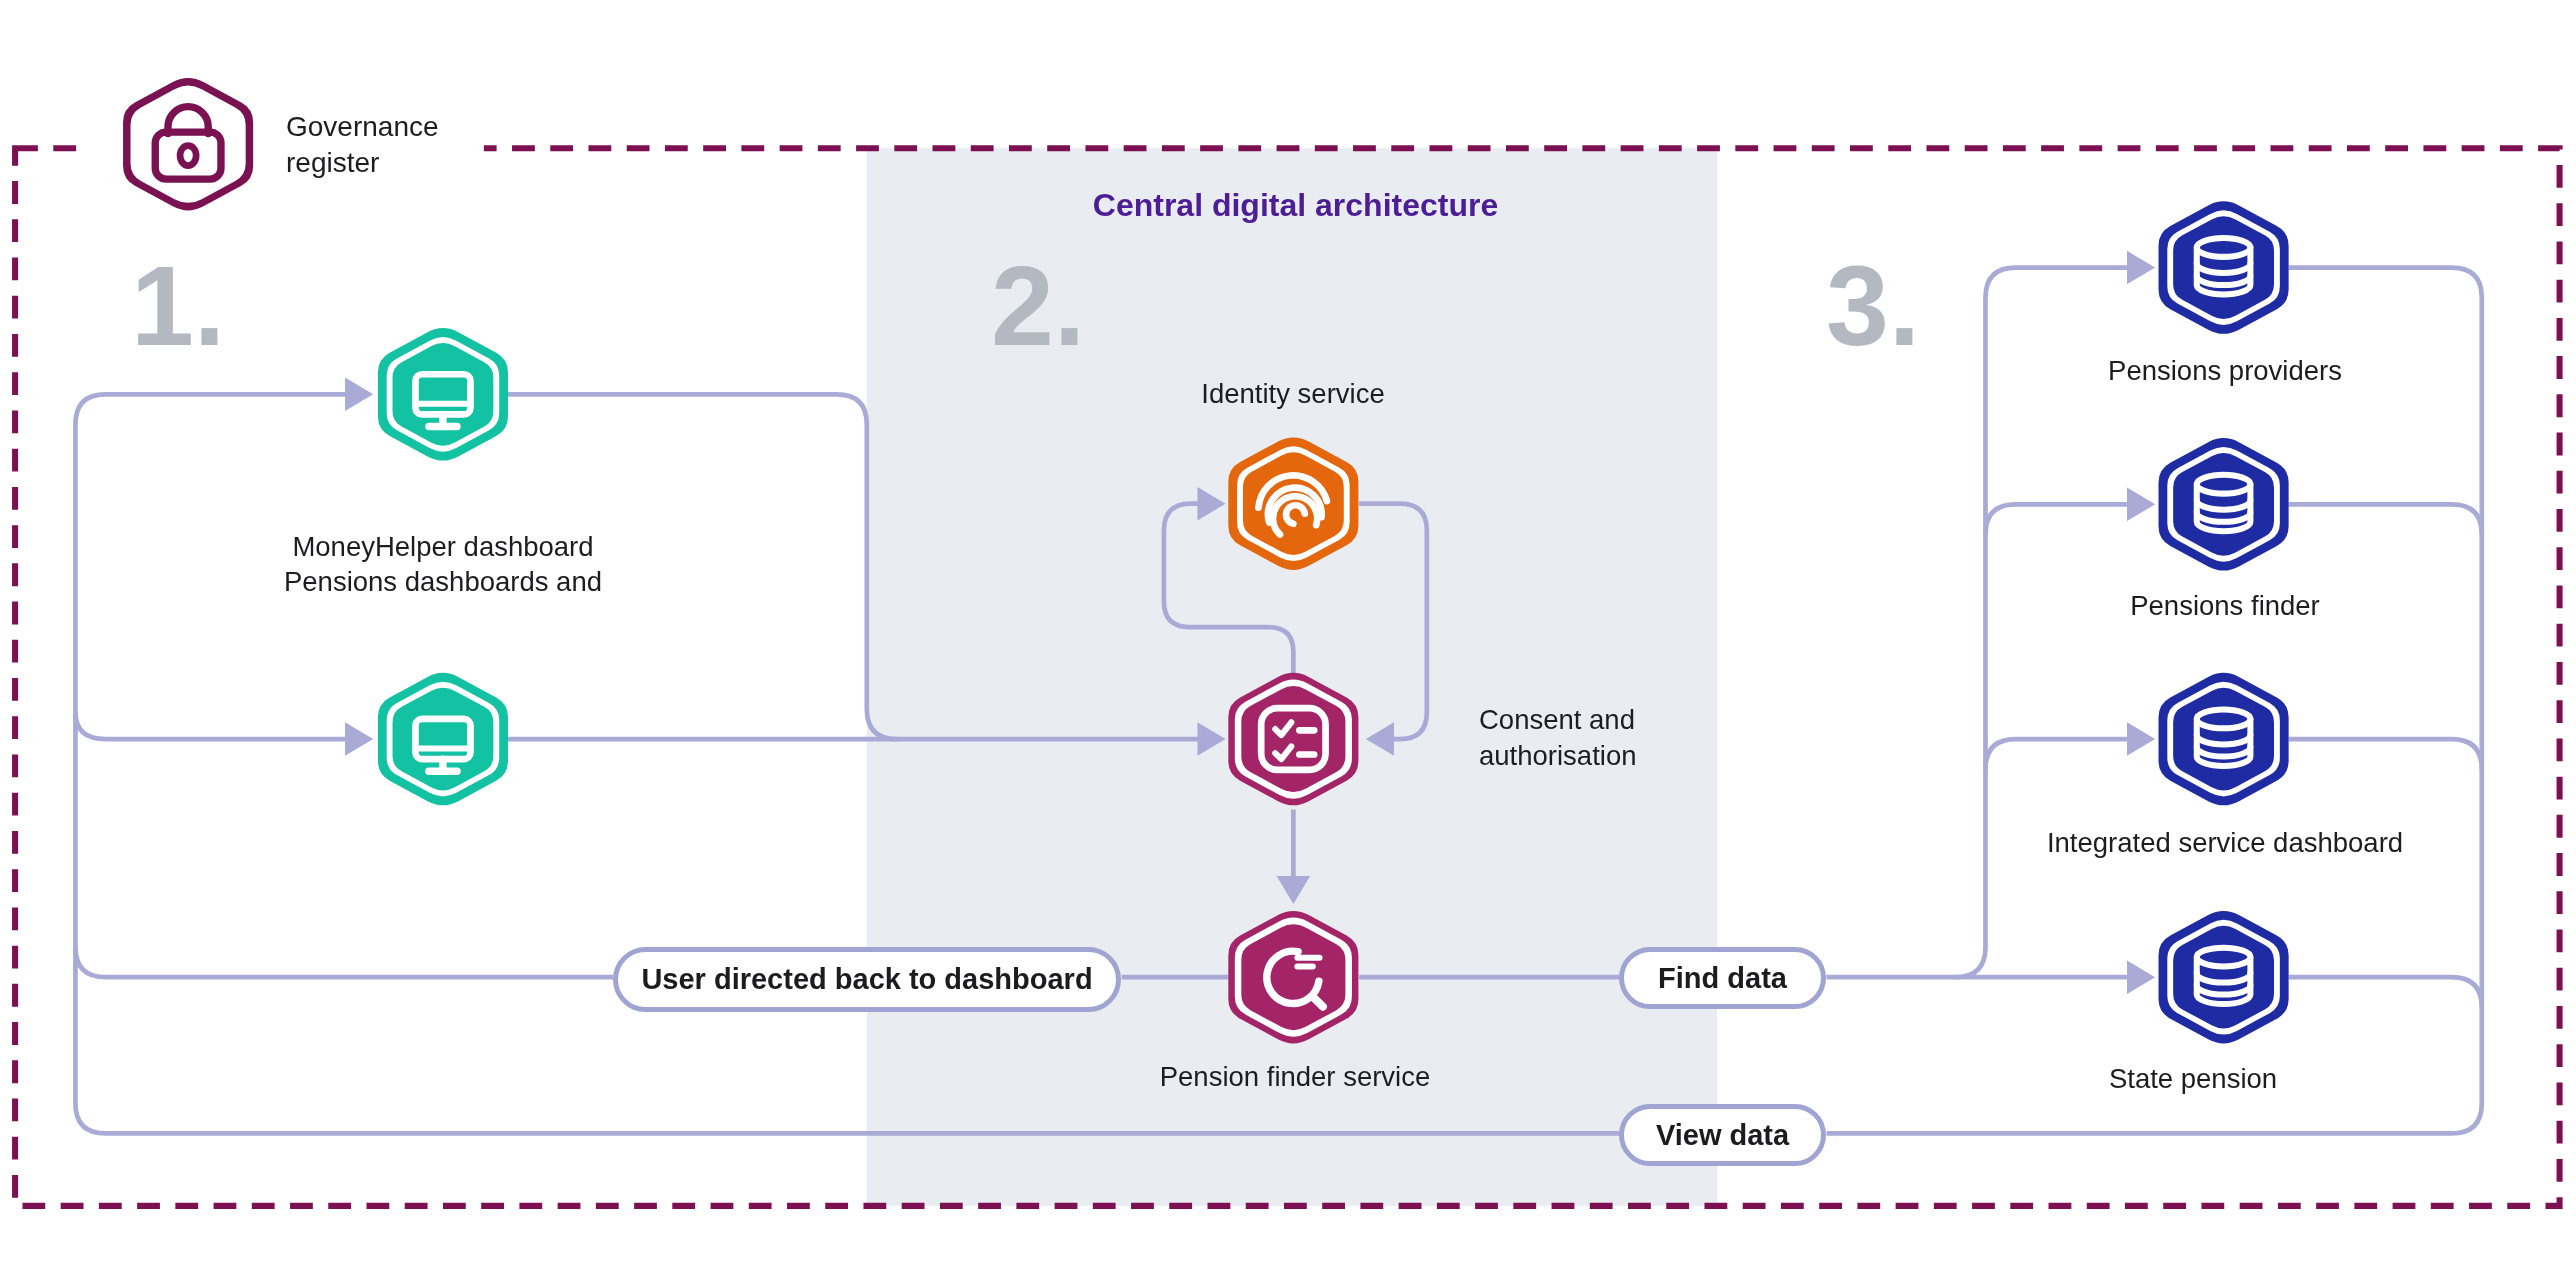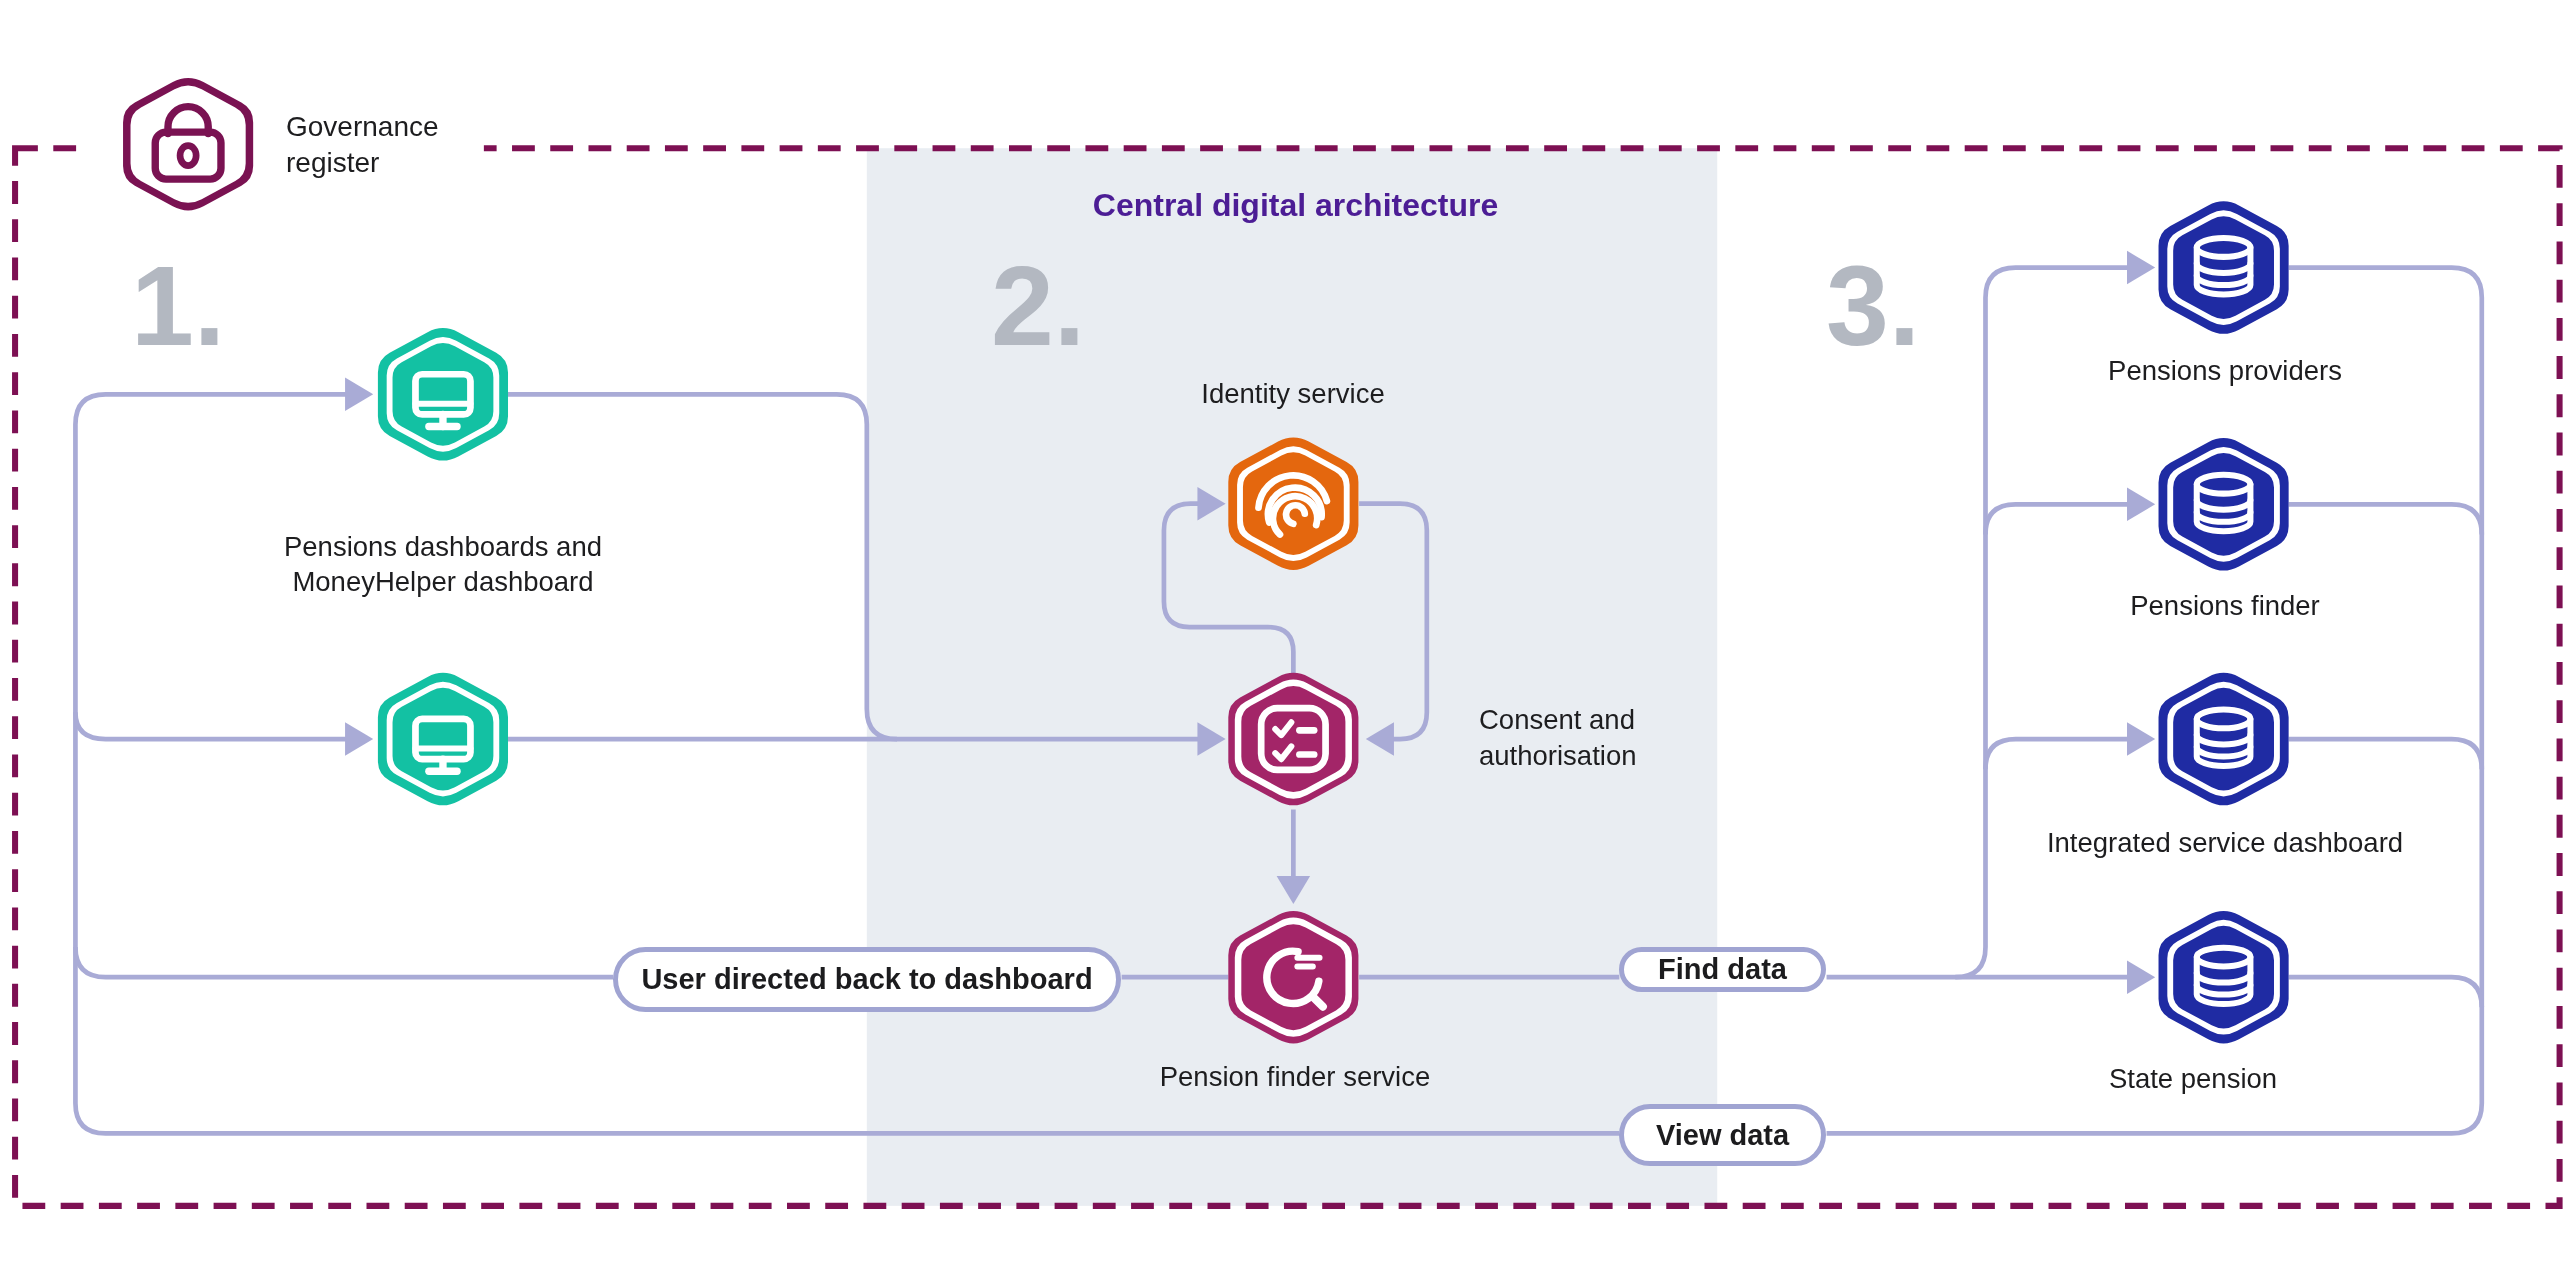--- a/index.html
+++ b/index.html
@@ -191,36 +191,36 @@
     <div>register</div>
   </div>
 
   <div class="stepnum" style="left:131px;top:250px;">1.</div>
   <div class="stepnum" style="left:991px;top:250px;">2.</div>
   <div class="stepnum" style="left:1826px;top:250px;">3.</div>
 
   <div class="title" style="left:960px;top:186px;width:671px;">Central digital architecture</div>
 
   <div class="label" style="left:208px;top:529px;width:470px;">
+    <div>MoneyHelper dashboard</div>
     <div>Pensions dashboards and</div>
-    <div>MoneyHelper dashboard</div>
   </div>
 
   <div class="label" style="left:1092px;top:376px;width:402px;">Identity service</div>
 
   <div class="label left" style="left:1479px;top:702px;width:282px;line-height:36px;">
     <div>Consent and</div>
     <div>authorisation</div>
   </div>
 
   <div class="label" style="left:1060px;top:1059px;width:470px;">Pension finder service</div>
 
   <div class="label" style="left:1990px;top:353px;width:470px;">Pensions providers</div>
   <div class="label" style="left:1990px;top:588px;width:470px;">Pensions finder</div>
   <div class="label" style="left:1990px;top:825px;width:470px;">Integrated service dashboard</div>
   <div class="label" style="left:1958px;top:1061px;width:470px;">State pension</div>
 
   <div class="pill" style="left:613px;top:947px;width:508px;height:65px;">User directed back to dashboard</div>
-  <div class="pill" style="left:1619px;top:947px;width:207px;height:45px;">Find data</div>
+  <div class="pill" style="left:1619px;top:947px;width:207px;height:62px;">Find data</div>
   <div class="pill" style="left:1619px;top:1104px;width:207px;height:62px;">View data</div>
 
 </div>
 
 
 </body></html>

